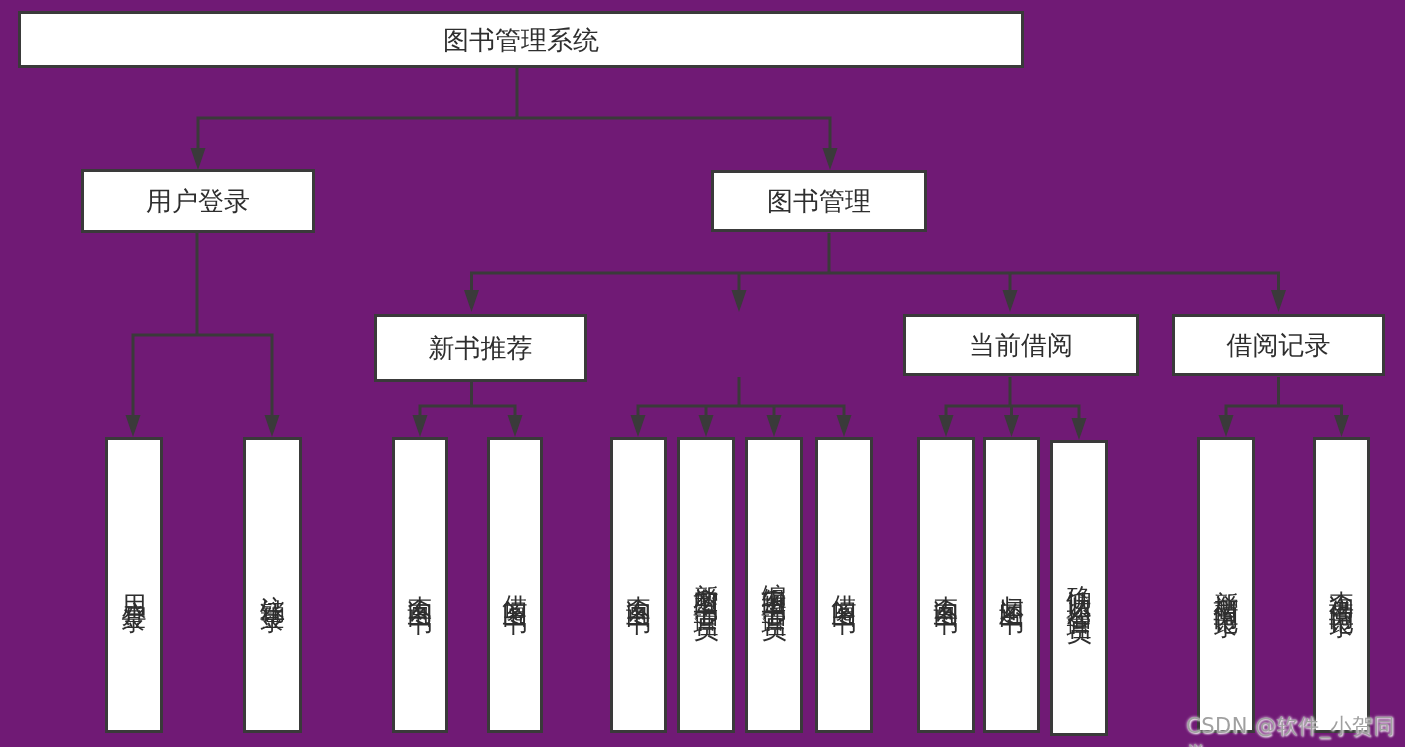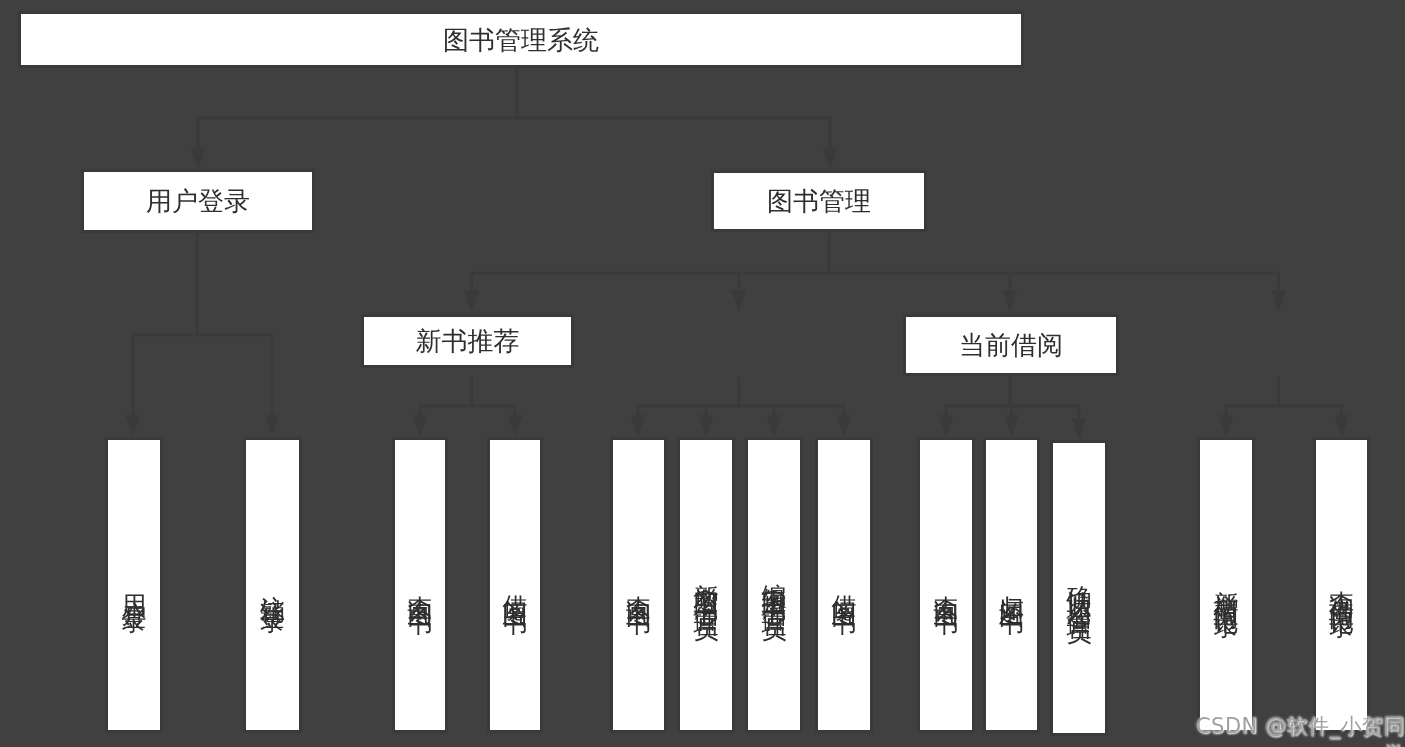--- a/index.html
+++ b/index.html
@@ -1,18 +1,18 @@
 <!DOCTYPE html>
 <html><head>
 <meta charset="utf-8">
 <style>
   html,body{margin:0;padding:0;background:#fff;}
   .stage{
-    position:relative;width:1405px;height:747px;background:#404040;
-    font-family:"DejaVu Sans","Liberation Sans",sans-serif;overflow:hidden;text-align:right;
+    position:relative;width:1405px;height:747px;background:#701a75;
+    font-family:"DejaVu Sans","Liberation Sans",sans-serif;overflow:hidden;
   }
   .wires{position:absolute;left:0;top:0;}
   .node{
     position:absolute;box-sizing:border-box;background:#ffffff;
     border:3px solid #3a3a3a;display:flex;align-items:center;justify-content:center;
     color:#2e2e2e;font-size:26px;line-height:1;white-space:nowrap;
   }
   .leaf{
     position:absolute;box-sizing:border-box;background:#ffffff;
     border:3px solid #3a3a3a;display:flex;align-items:center;justify-content:center;
@@ -73,25 +73,28 @@
     <span>图书管理系统</span>
   </div>
 
   <div class="node" style="left:81px;top:169px;width:234px;height:64px">
     <span>用户登录</span>
   </div>
   <div class="node" style="left:711px;top:170px;width:216px;height:62px">
     <span>图书管理</span>
   </div>
 
-  <div class="node" style="left:361px;top:314px;width:213px;height:54px">
+  <div class="node" style="left:374px;top:314px;width:213px;height:68px">
     <span>新书推荐</span>
   </div>
-  <div class="node" style="left:903px;top:314px;width:216px;height:62px">
+  <div class="node" style="left:903px;top:314px;width:236px;height:62px">
     <span>当前借阅</span>
+  </div>
+  <div class="node" style="left:1172px;top:314px;width:213px;height:62px">
+    <span>借阅记录</span>
   </div>
 
   <div class="leaf" style="left:105px;top:437px;width:58px;height:296px">
     <span class="vtext">用户登录</span>
   </div>
   <div class="leaf" style="left:243px;top:437px;width:59px;height:296px">
     <span class="vtext">注销登录</span>
   </div>
 
   <div class="leaf" style="left:392px;top:437px;width:56px;height:296px">

